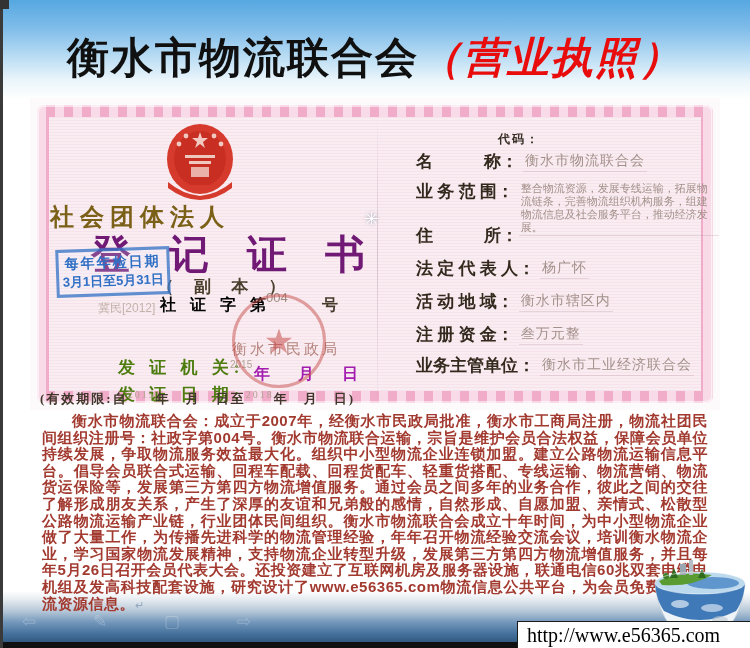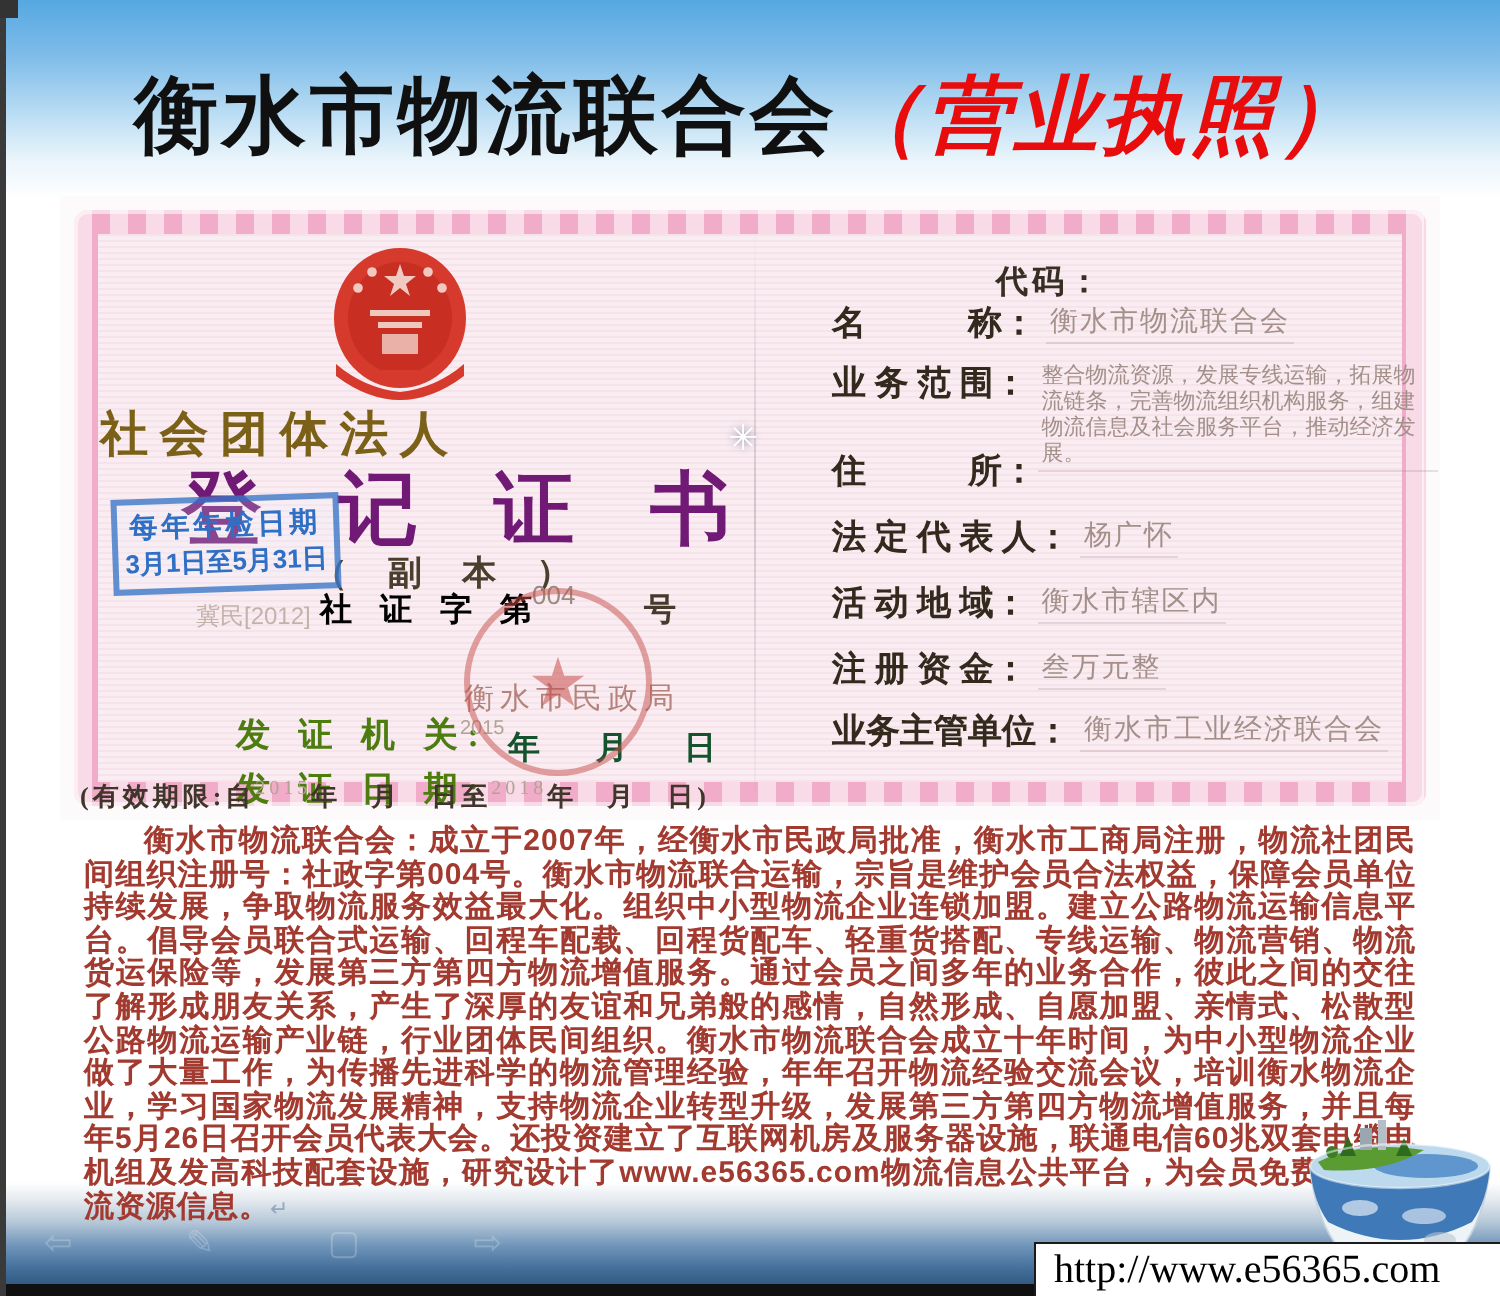--- a/index.html
+++ b/index.html
@@ -45,26 +45,26 @@
            font-family:"Liberation Serif",serif;z-index:3;}
   .lbl-serif{font-weight:bold;color:#4d7c0f;font-family:"Liberation Serif",serif;letter-spacing:5px;margin-top:19px;}
   .issuer-label{position:absolute;left:88px;top:239px;font-size:17px;z-index:3;}
   .issuer-value{position:absolute;left:202px;top:242px;font-size:15px;color:#b5837c;letter-spacing:3px;z-index:3;}
   .seal{position:absolute;left:202px;top:196px;width:94px;height:94px;border:3px solid rgba(199,77,72,.5);
         border-radius:50%;z-index:4;}
   .seal .star{position:absolute;inset:0;display:flex;align-items:center;justify-content:center;
         color:rgba(199,77,72,.55);font-size:34px;}
   .date-label{position:absolute;left:88px;top:266px;font-size:17px;z-index:3;}
   .date-sup{position:absolute;left:200px;top:261px;font-size:10px;color:#b3a296;z-index:3;}
-  .date-fields{position:absolute;left:224px;top:266px;font-size:16px;font-weight:bold;color:#14532d;
+  .date-fields{position:absolute;left:224px;top:266px;font-size:16px;font-weight:bold;color:#a21caf;
         letter-spacing:6px;font-family:"Liberation Serif",serif;z-index:3;}
   .validity{position:absolute;left:10px;top:291px;font-size:13px;font-weight:bold;color:#3f352a;
         font-family:"Liberation Serif",serif;letter-spacing:2px;z-index:3;}
   .validity sup{font-size:10px;color:#b3a296;font-weight:normal;}
-  .codelabel{position:absolute;left:468px;top:33px;font-size:16px;font-weight:bold;color:#372e24;
+  .codelabel{position:absolute;left:468px;top:33px;font-size:12px;font-weight:bold;color:#372e24;
         font-family:"Liberation Serif",serif;letter-spacing:2px;z-index:3;}
   .frow{position:absolute;left:386px;display:flex;align-items:flex-start;z-index:3;}
   .frow .lbl{font-size:17px;font-weight:bold;color:#33291d;font-family:"Liberation Serif",serif;white-space:nowrap;}
   .frow .val{font-size:14px;color:#a3908a;margin-left:5px;padding:2px 2px 1px 2px;
              border-bottom:1px solid rgba(160,120,130,.22);letter-spacing:1px;white-space:nowrap;}
   .r1{top:52px}.r2{top:82px}.r3{top:126px}.r4{top:159px}.r5{top:192px}.r6{top:225px}.r7{top:256px}
   .r2 .val{font-size:11px;line-height:13px;width:200px;white-space:normal;letter-spacing:0;}
   .r3 .val{font-size:15px;}
   
   .desc{position:absolute;left:42px;top:413px;width:666px;margin:0;font-size:15px;line-height:16.6px;

